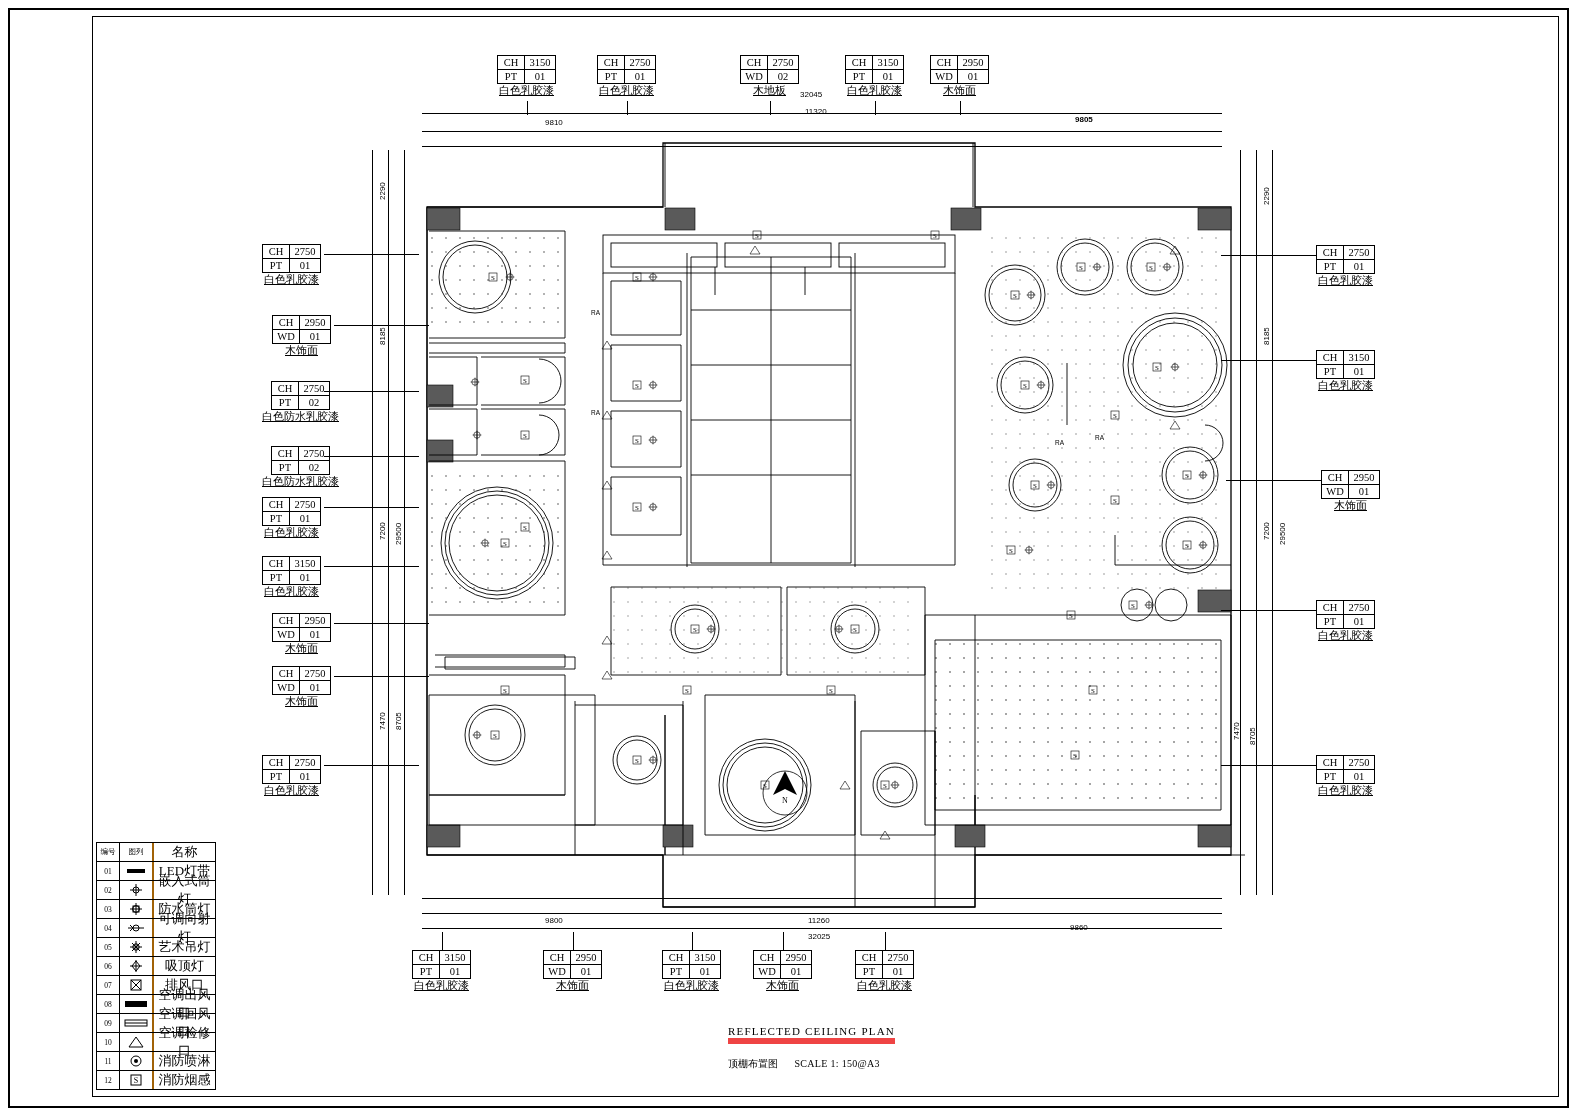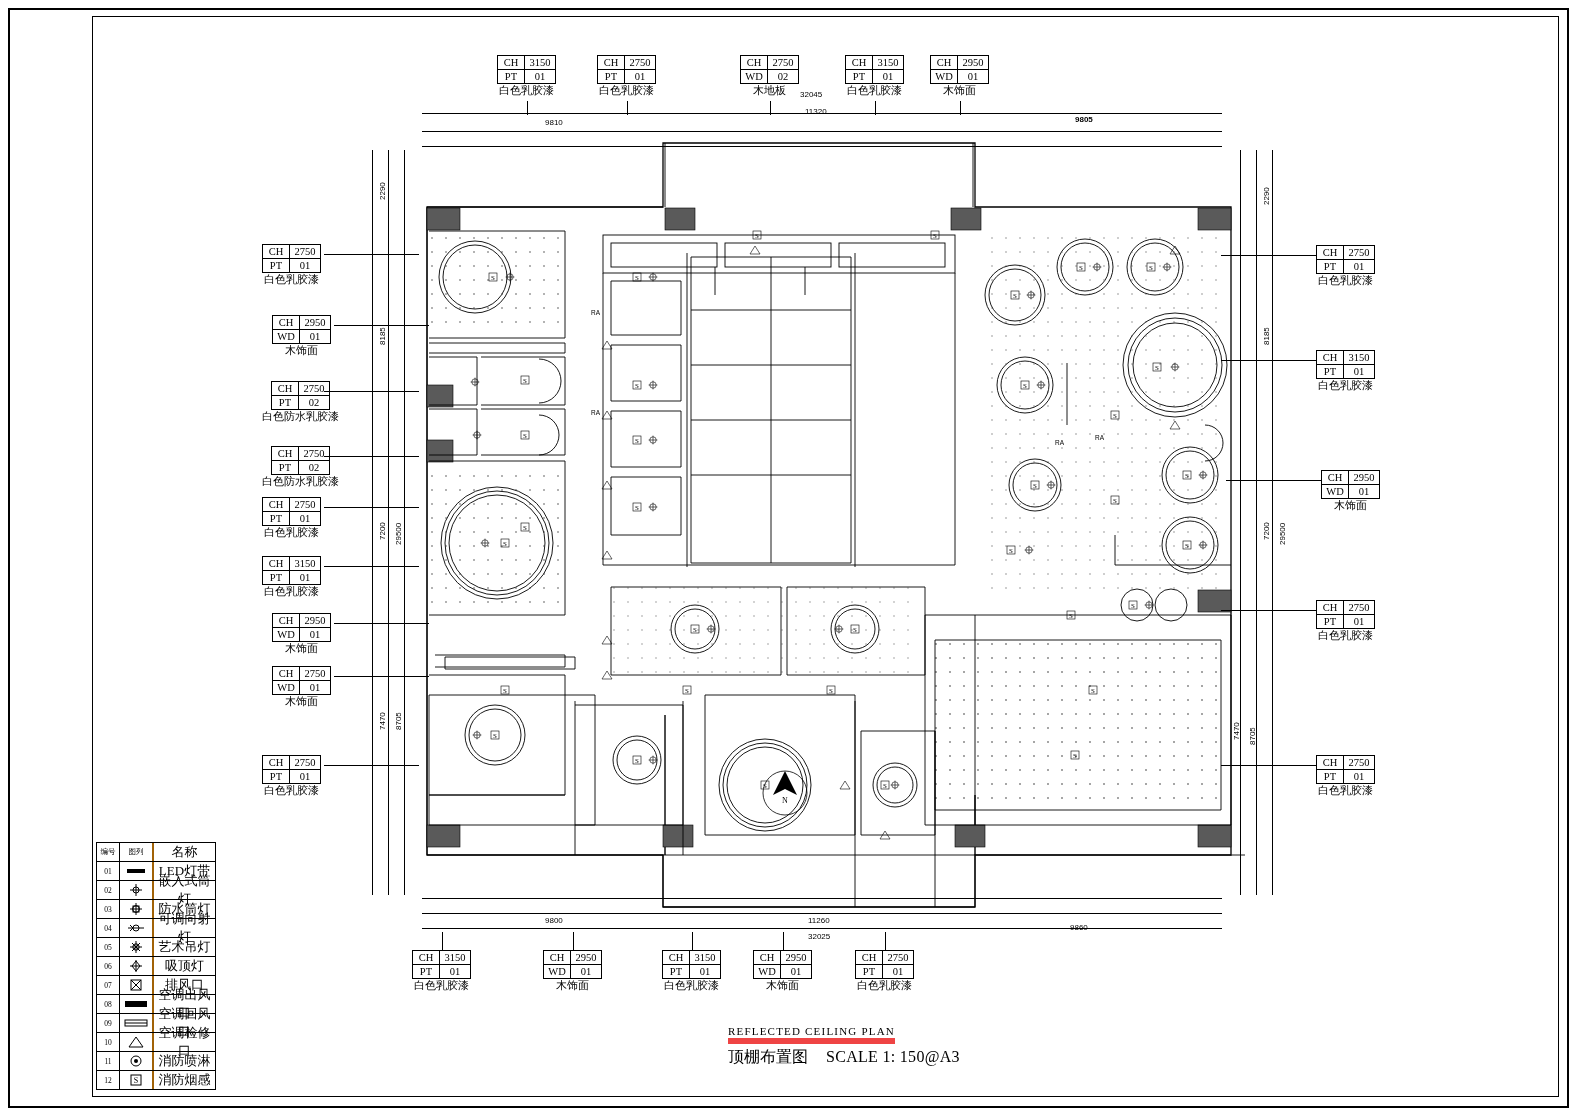--- a/index.html
+++ b/index.html
@@ -7,21 +7,21 @@
   #sheet{position:absolute;left:0;top:0;width:1575px;height:1114px;}
   .frame-outer{position:absolute;left:8px;top:8px;width:1557px;height:1096px;border:2px solid #000;}
   .frame-inner2{position:absolute;left:92px;top:16px;width:1465px;height:1079px;border:1px solid #000;}
 
   
   .tag{position:absolute;font-size:10.5px;line-height:1.05;text-align:center;white-space:nowrap;}
   .tag .row{display:flex;border:1px solid #000;border-bottom:none;}
   .tag .row:last-of-type{border-bottom:1px solid #000;}
   .tag .c1{width:26px;border-right:1px solid #000;padding:1px 0;}
   .tag .c2{width:30px;padding:1px 0;}
-  .tag .mat{padding-top:1px;font-size:11px;letter-spacing:0px;}
+  .tag .mat{padding-top:1px;font-size:11px;letter-spacing:0px;text-decoration:underline;}
   .tag .boxwrap{display:inline-block;}
 
   
   .ln{position:absolute;background:#000;}
   .lnh{height:1px;}
   .lnv{width:1px;}
 
   
   .dim{position:absolute;font-size:8px;font-family:"Liberation Sans",sans-serif;color:#000;white-space:nowrap;}
   .dimv{position:absolute;font-size:8px;font-family:"Liberation Sans",sans-serif;color:#000;white-space:nowrap;transform-origin:0 0;transform:rotate(-90deg);}
@@ -35,21 +35,21 @@
   .legend .lrow{display:flex;border-bottom:1px solid #000;height:18px;align-items:center;}
   .legend .lrow:last-child{border-bottom:none;}
   .legend .lc0{width:22px;text-align:center;border-right:1px solid #000;height:100%;display:flex;align-items:center;justify-content:center;}
   .legend .lc1{width:32px;text-align:left;border-right:2px solid #a16207;height:100%;display:flex;align-items:center;justify-content:center;}
   .legend .lc2{flex:1;text-align:center;height:100%;display:flex;align-items:center;justify-content:center;font-size:13px;}
   .legend .head{font-size:7.5px;}
 
   
   .title-wrap{position:absolute;left:728px;top:1021px;text-align:left;}
   .title-en{font-size:11px;letter-spacing:1.2px;font-family:"Liberation Serif",serif;border-bottom:6px solid #ef4444;padding-bottom:1px;display:inline-block;}
-  .title-cn{font-size:16px;margin-top:3px;display:block;}
+  .title-cn{font-size:10px;margin-top:13px;display:block;}
   .title-cn .sc{font-family:"Liberation Serif",serif;letter-spacing:.3px;}
 </style>
 </head>
 <body>
 
 <div id="sheet">
 
   <div class="frame-outer"></div>
   <div class="frame-inner2"></div>
 

